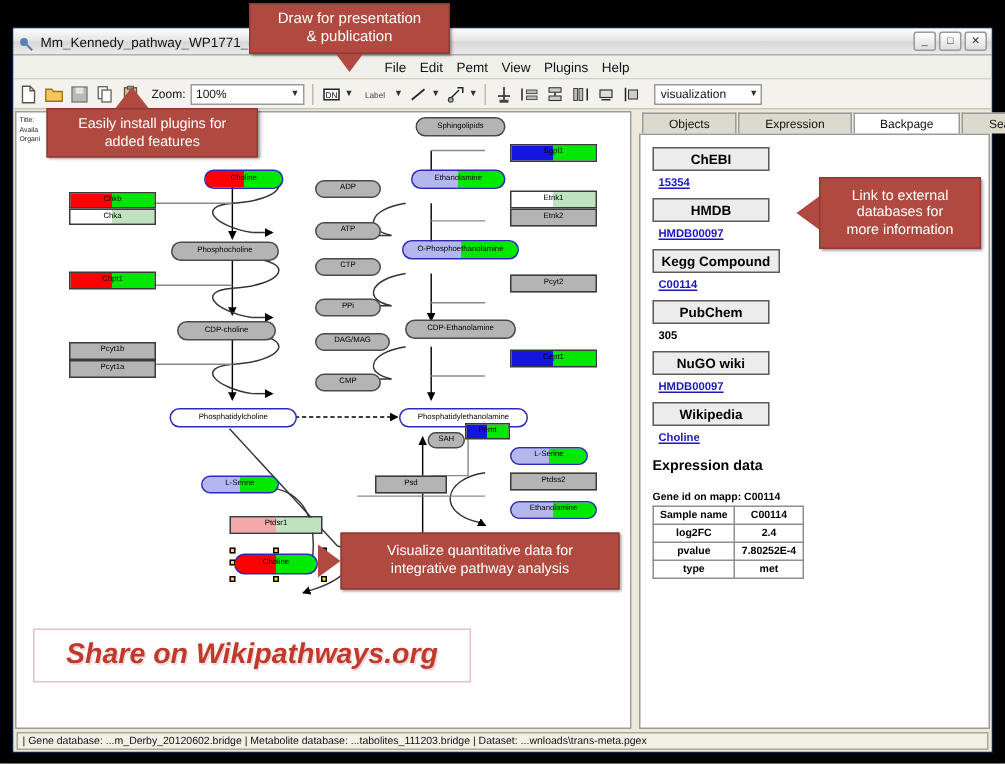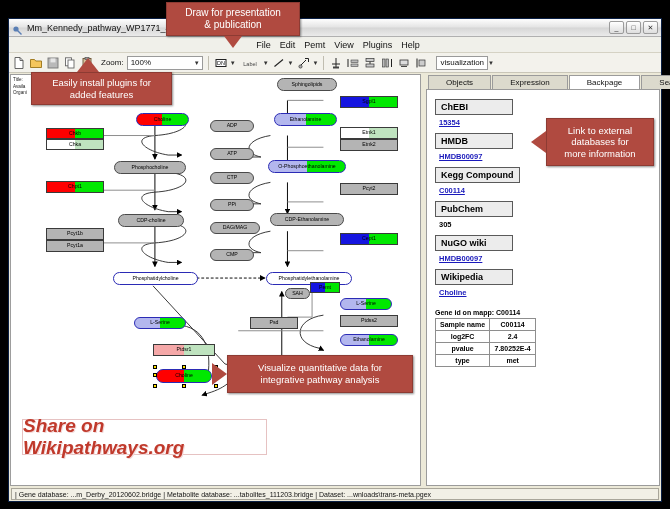--- a/index.html
+++ b/index.html
@@ -65,21 +65,21 @@
     font-size:8px;padding:2px 17px 1px;border:1px solid #9b9b9b;border-bottom:none;
     background:#dcdacd;color:#111;line-height:10px;
   }
   .tab.active{background:#fff;font-weight:normal;padding-bottom:2px;position:relative;top:1px;}
   .tabbody{
     flex:1;background:#fff;border:1px solid #9b9b9b;margin-left:4px;overflow:hidden;position:relative;
     padding:6px 8px;
   }
   .bp-head{
     border:1px solid #5a5a5a;background:#ececec;font-size:9px;font-weight:bold;color:#000;
-    padding:2px 5px;display:inline-block;min-width:78px;margin-top:6px;
+    padding:2px 5px;display:inline-block;min-width:78px;margin-top:6px;text-align:center;
   }
   .bp-head.first{margin-top:0;}
   .bp-link{font-size:7.5px;color:#1919bb;text-decoration:underline;margin:3px 0 0 4px;display:block;font-weight:bold;}
   .bp-val{font-size:7.5px;color:#000;margin:3px 0 0 4px;display:block;font-weight:bold;}
   .exp-title{font-size:9.5px;font-weight:bold;color:#000;margin-top:9px;}
   .gene-id{font-size:7px;font-weight:bold;color:#000;margin-top:12px;}
   table.exp{border-collapse:collapse;margin-top:2px;}
   table.exp td{
     border:1px solid #8e8e8e;font-size:7px;font-weight:bold;text-align:center;
     padding:2px 4px;color:#000;min-width:46px;
@@ -251,21 +251,21 @@
           <path d="M4 10.5h6" stroke="#333" stroke-width=".9"></path>
         </svg>
     </span>
     <span class="ticon">
       <svg width="14" height="14" viewBox="0 0 14 14">
           <path d="M3 2.5v9" stroke="#222" stroke-width="1"></path>
           <rect x="5" y="4" width="6" height="6" fill="#ccc" stroke="#333" stroke-width=".7"></rect>
         </svg>
     </span>
 
-    <span class="combo" style="width:52px;margin-left:5px;">
+    <span class="combo" style="width:72px;margin-left:5px;">
       <span>visualization</span>
       <span class="arrow">▼</span>
     </span>
   </div>
 
   <div class="body">
 
     <div class="canvas" id="canvas">
       <div class="mapinfo" style="left:2px;top:2px;">
         <div>Title:</div>
@@ -445,20 +445,21 @@
     <div class="rightpane">
       <div class="tabs" id="tabs">
           <div class="tab">Objects</div>
           <div class="tab">Expression</div>
           <div class="tab active">Backpage</div>
           <div class="tab">Search</div>
           <div class="tab">Legend</div>
         </div>
       <div class="tabbody">
         <div id="bp-sections"><div class="bp-head first">ChEBI</div><span class="bp-link">15354</span><div class="bp-head">HMDB</div><span class="bp-link">HMDB00097</span><div class="bp-head">Kegg Compound</div><span class="bp-link">C00114</span><div class="bp-head">PubChem</div><span class="bp-val">305</span><div class="bp-head">NuGO wiki</div><span class="bp-link">HMDB00097</span><div class="bp-head">Wikipedia</div><span class="bp-link">Choline</span></div>
+        <div class="exp-title">Expression data</div>
         <div class="gene-id">Gene id on mapp: C00114</div>
         <table class="exp">
           <tbody id="exp-rows">
               <tr>
                 <td>Sample name</td>
                 <td>C00114</td>
               </tr>
               <tr>
                 <td>log2FC</td>
                 <td>2.4</td>
@@ -508,13 +509,13 @@
 <div class="arrow-left" style="left:531px;top:131px;"></div>
 
 <div class="callout" style="left:227px;top:355px;width:186px;height:38px;font-size:9.5px;">
   <span>
     <span>Visualize quantitative data  for</span><br>
     <span>integrative pathway analysis</span>
   </span>
 </div>
 <div class="arrow-left" style="left:212px;top:363px;border-right-color:#b04a40;transform:rotate(180deg);"></div>
 
-<div class="share" style="left:22px;top:419px;width:245px;height:36px;font-size:19px;">Share on Wikipathways.org</div>
+<div class="share" style="left:22px;top:419px;width:292px;height:36px;font-size:19px;">Share on Wikipathways.org</div>
 
 </body></html>

